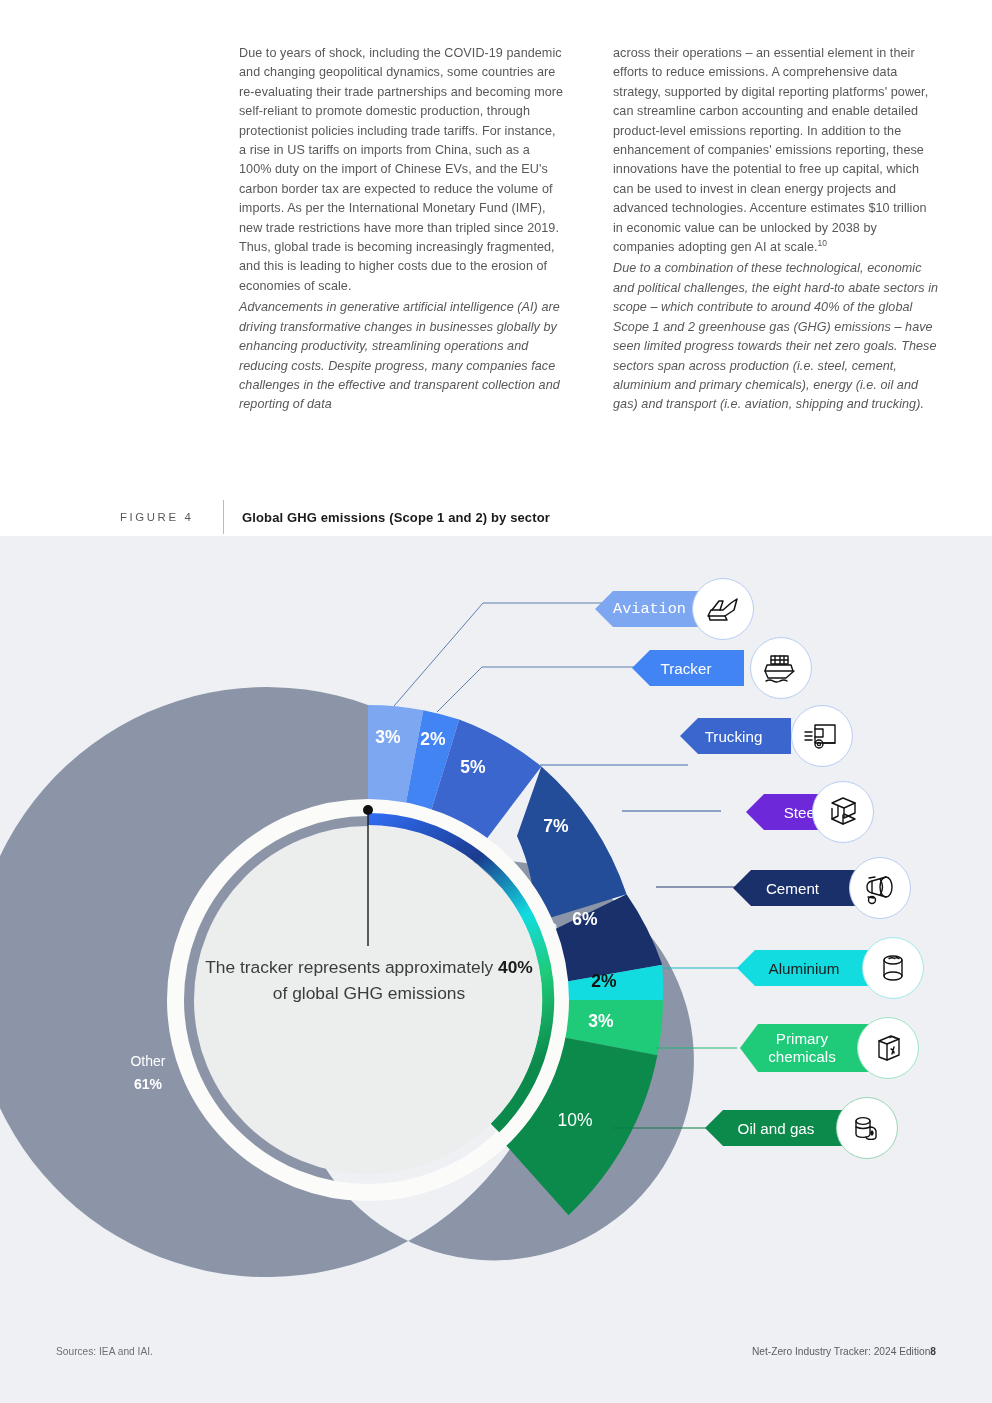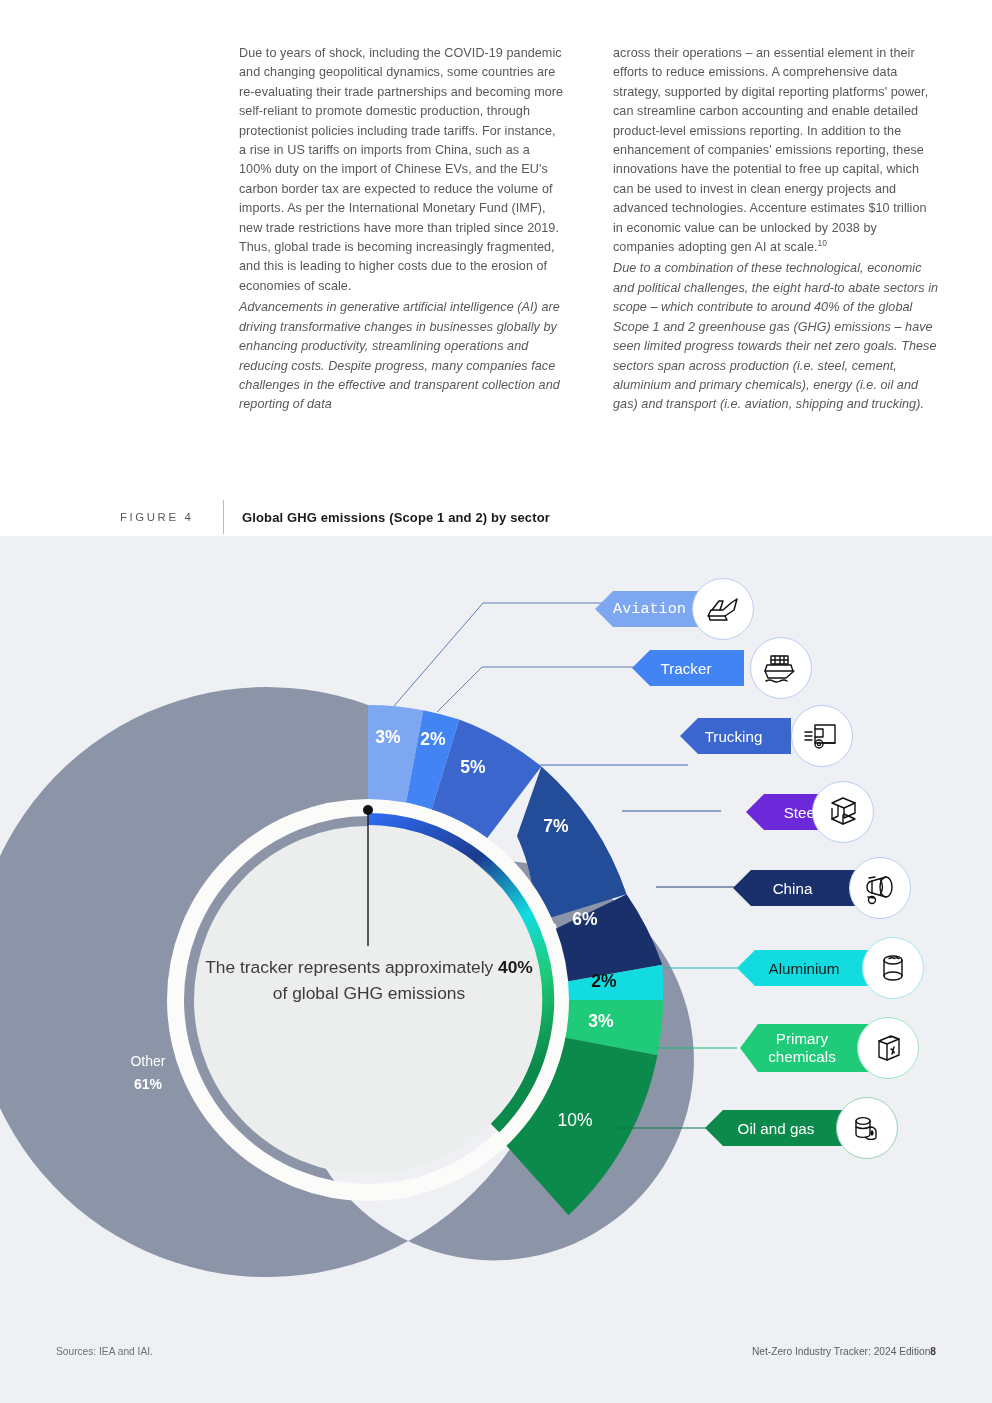--- a/index.html
+++ b/index.html
@@ -239,21 +239,21 @@
     <svg width="42" height="42" viewBox="0 0 42 42" fill="none" stroke="#111" stroke-width="1.4" stroke-linecap="round" stroke-linejoin="round">
       <path d="M10 12 L21 7 L33 12 L22 17 Z"></path>
       <path d="M16 14.5 L16 25 L10 28 L10 17.5"></path>
       <path d="M22 17 L22 27 L33 22 L33 12"></path>
       <path d="M10 28 L21 33 L33 28 L22 23"></path>
       <path d="M21 33 L21 24"></path>
     </svg>
   </div>
 
   <div class="tag" style="left:733px;top:870px;width:123px;background:#19306B;">
-    <span>China</span>
+    <span>Cement</span>
   </div>
   <div class="icon-circle" style="left:849px;top:857px;border:1px solid #b9cdf3;">
     <svg width="42" height="42" viewBox="0 0 42 42" fill="none" stroke="#111" stroke-width="1.4" stroke-linecap="round" stroke-linejoin="round">
       <ellipse cx="27" cy="20" rx="6" ry="10"></ellipse>
       <path d="M27 10 L13 14 L13 26 L27 30"></path>
       <path d="M13 14 q-5 1 -5 6 q0 5 5 6"></path>
       <path d="M10 11 L16 10 M9 30 L15 31"></path>
       <circle cx="13" cy="33" r="3.5"></circle>
       <path d="M21 12 q5 8 0 16"></path>
     </svg>

